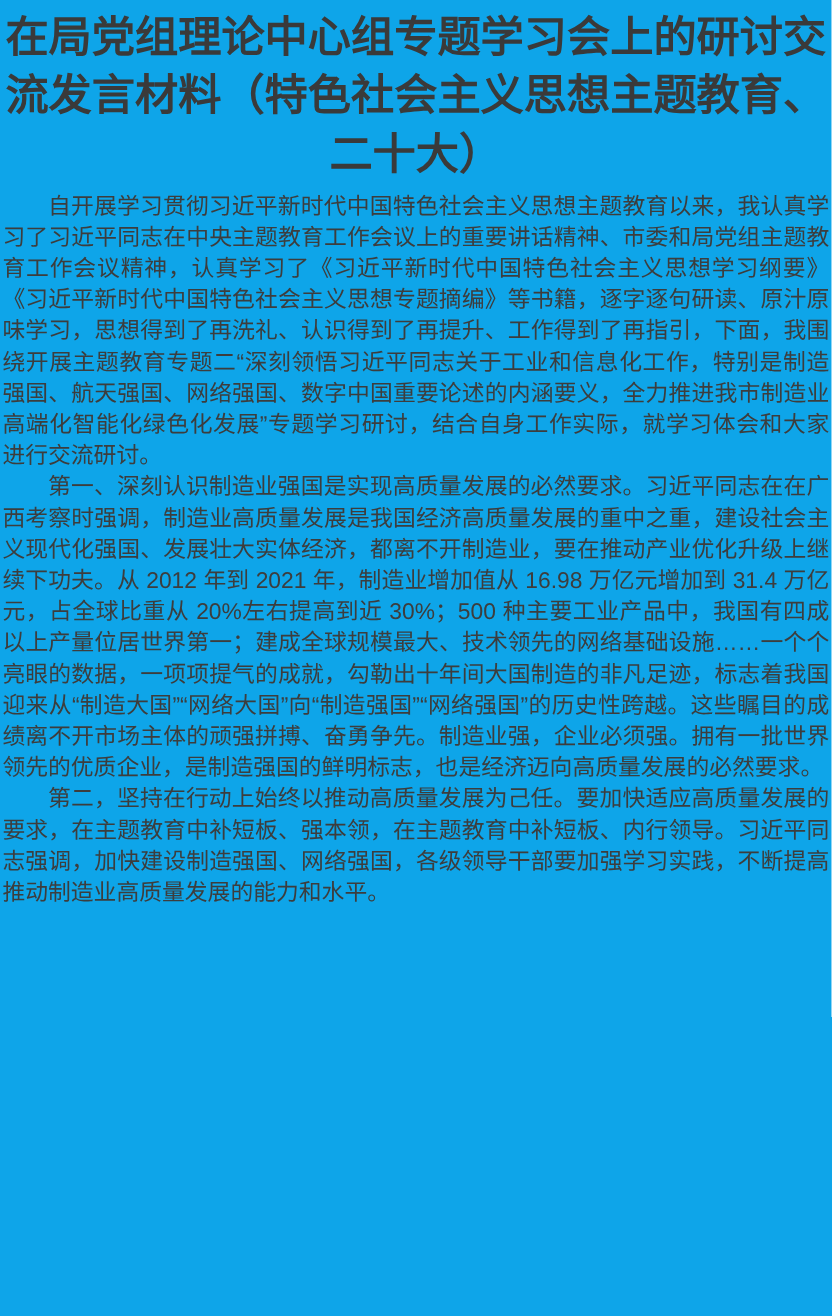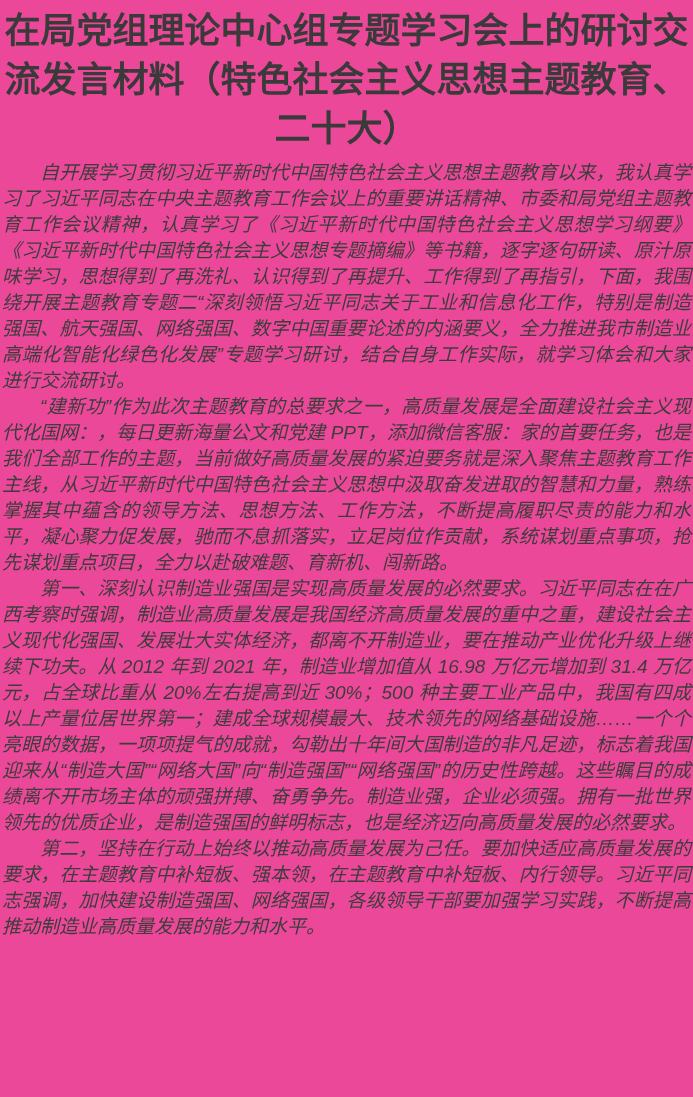--- a/index.html
+++ b/index.html
@@ -5,52 +5,50 @@
   html, body {
     margin: 0;
     padding: 0;
     background: #ffffff;
   }
   .page {
     position: relative;
     width: 693px;
     height: 1097px;
     overflow: hidden;
-    background: #ec4899;
+    background: #0ea5e9;
     color: #3c3c3c;
     font-family: "Liberation Sans", "DejaVu Sans", sans-serif;
   }
   .doc-title {
     margin: 6px 2px 7px 2px;
     font-size: 36px;
     line-height: 49px;
     font-weight: 700;
     text-align: center;
     color: #3a3a3a;
     letter-spacing: 0;
   }
   .doc-body {
     padding: 0 2px;
-    font-style: italic;
   }
   .doc-body p {
     margin: 0;
     font-size: 19px;
     line-height: 26px;
     text-align: justify;
     text-justify: inter-ideograph;
     text-indent: 2em;
     color: #3d3d3d;
     word-break: break-all;
   }
 </style>
 </head>
 <body>
 
 <div class="page">
   <h1 class="doc-title">在局党组理论中心组专题学习会上的研讨交流发言材料（特色社会主义思想主题教育、二十大）</h1>
   <div class="doc-body">
     <p>自开展学习贯彻习近平新时代中国特色社会主义思想主题教育以来，我认真学习了习近平同志在中央主题教育工作会议上的重要讲话精神、市委和局党组主题教育工作会议精神，认真学习了《习近平新时代中国特色社会主义思想学习纲要》《习近平新时代中国特色社会主义思想专题摘编》等书籍，逐字逐句研读、原汁原味学习，思想得到了再洗礼、认识得到了再提升、工作得到了再指引，下面，我围绕开展主题教育专题二“深刻领悟习近平同志关于工业和信息化工作，特别是制造强国、航天强国、网络强国、数字中国重要论述的内涵要义，全力推进我市制造业高端化智能化绿色化发展”专题学习研讨，结合自身工作实际，就学习体会和大家进行交流研讨。</p>
-    <p>“建新功”作为此次主题教育的总要求之一，高质量发展是全面建设社会主义现代化国网：，每日更新海量公文和党建 PPT，添加微信客服：家的首要任务，也是我们全部工作的主题，当前做好高质量发展的紧迫要务就是深入聚焦主题教育工作主线，从习近平新时代中国特色社会主义思想中汲取奋发进取的智慧和力量，熟练掌握其中蕴含的领导方法、思想方法、工作方法，不断提高履职尽责的能力和水平，凝心聚力促发展，驰而不息抓落实，立足岗位作贡献，系统谋划重点事项，抢先谋划重点项目，全力以赴破难题、育新机、闯新路。</p>
     <p>第一、深刻认识制造业强国是实现高质量发展的必然要求。习近平同志在在广西考察时强调，制造业高质量发展是我国经济高质量发展的重中之重，建设社会主义现代化强国、发展壮大实体经济，都离不开制造业，要在推动产业优化升级上继续下功夫。从 2012 年到 2021 年，制造业增加值从 16.98 万亿元增加到 31.4 万亿元，占全球比重从 20%左右提高到近 30%；500 种主要工业产品中，我国有四成以上产量位居世界第一；建成全球规模最大、技术领先的网络基础设施……一个个亮眼的数据，一项项提气的成就，勾勒出十年间大国制造的非凡足迹，标志着我国迎来从“制造大国”“网络大国”向“制造强国”“网络强国”的历史性跨越。这些瞩目的成绩离不开市场主体的顽强拼搏、奋勇争先。制造业强，企业必须强。拥有一批世界领先的优质企业，是制造强国的鲜明标志，也是经济迈向高质量发展的必然要求。</p>
     <p>第二，坚持在行动上始终以推动高质量发展为己任。要加快适应高质量发展的要求，在主题教育中补短板、强本领，在主题教育中补短板、内行领导。习近平同志强调，加快建设制造强国、网络强国，各级领导干部要加强学习实践，不断提高推动制造业高质量发展的能力和水平。</p>
   </div>
 </div>
 
 </body></html>

